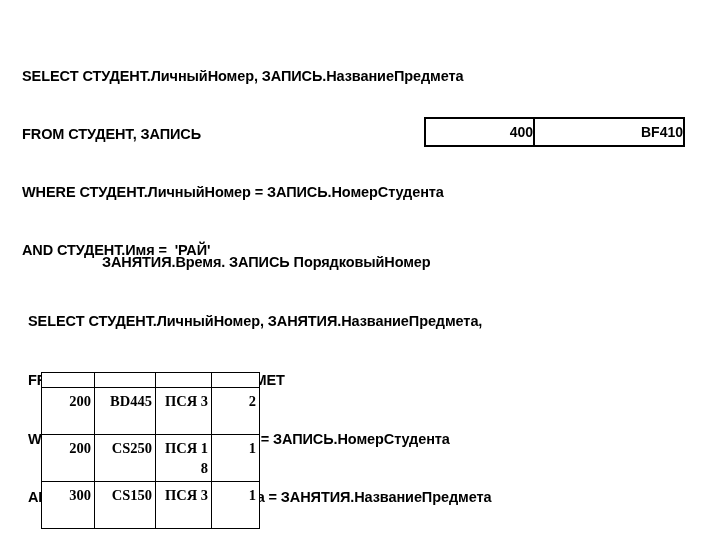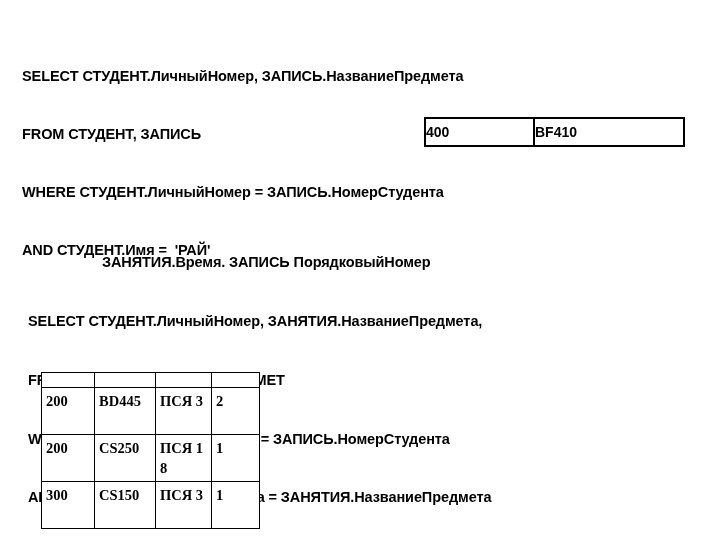--- a/index.html
+++ b/index.html
@@ -65,21 +65,21 @@
     top: 117px;
     width: 259px;
     height: 30px;
     border-collapse: collapse;
     table-layout: fixed;
     border: 2px solid #000000;
     background: #ffffff;
   }
   #result-table-top td {
     border: 2px solid #000000;
-    text-align: left;
+    text-align: right;
     vertical-align: middle;
     font-family: "Liberation Sans", sans-serif;
     font-weight: bold;
     font-size: 14px;
     color: #000000;
     padding: 0;
     height: 26px;
   }
   #result-table-top td.col-a { width: 107px; }
   #result-table-top td.col-b { width: 148px; }
@@ -110,20 +110,21 @@
   #result-table-bottom td.c1 { width: 60px; }
   #result-table-bottom td.c2 { width: 55px; margin-top: 12px; }
   #result-table-bottom td.c3 { width: 47px; }
 
   #result-table-bottom tr.spacer-row td {
     height: 14px;
     padding: 0;
   }
   #result-table-bottom tr.data-row td {
     height: 40px;
+    text-align: right;
   }
 </style>
 </head>
 <body>
 
 <div id="page">
 
   <div class="sql-block" id="sql-block-1">
     <span class="sql-line">SELECT СТУДЕНТ.ЛичныйНомер, ЗАПИСЬ.НазваниеПредмета</span>
     <span class="sql-line">FROM СТУДЕНТ, ЗАПИСЬ</span>

